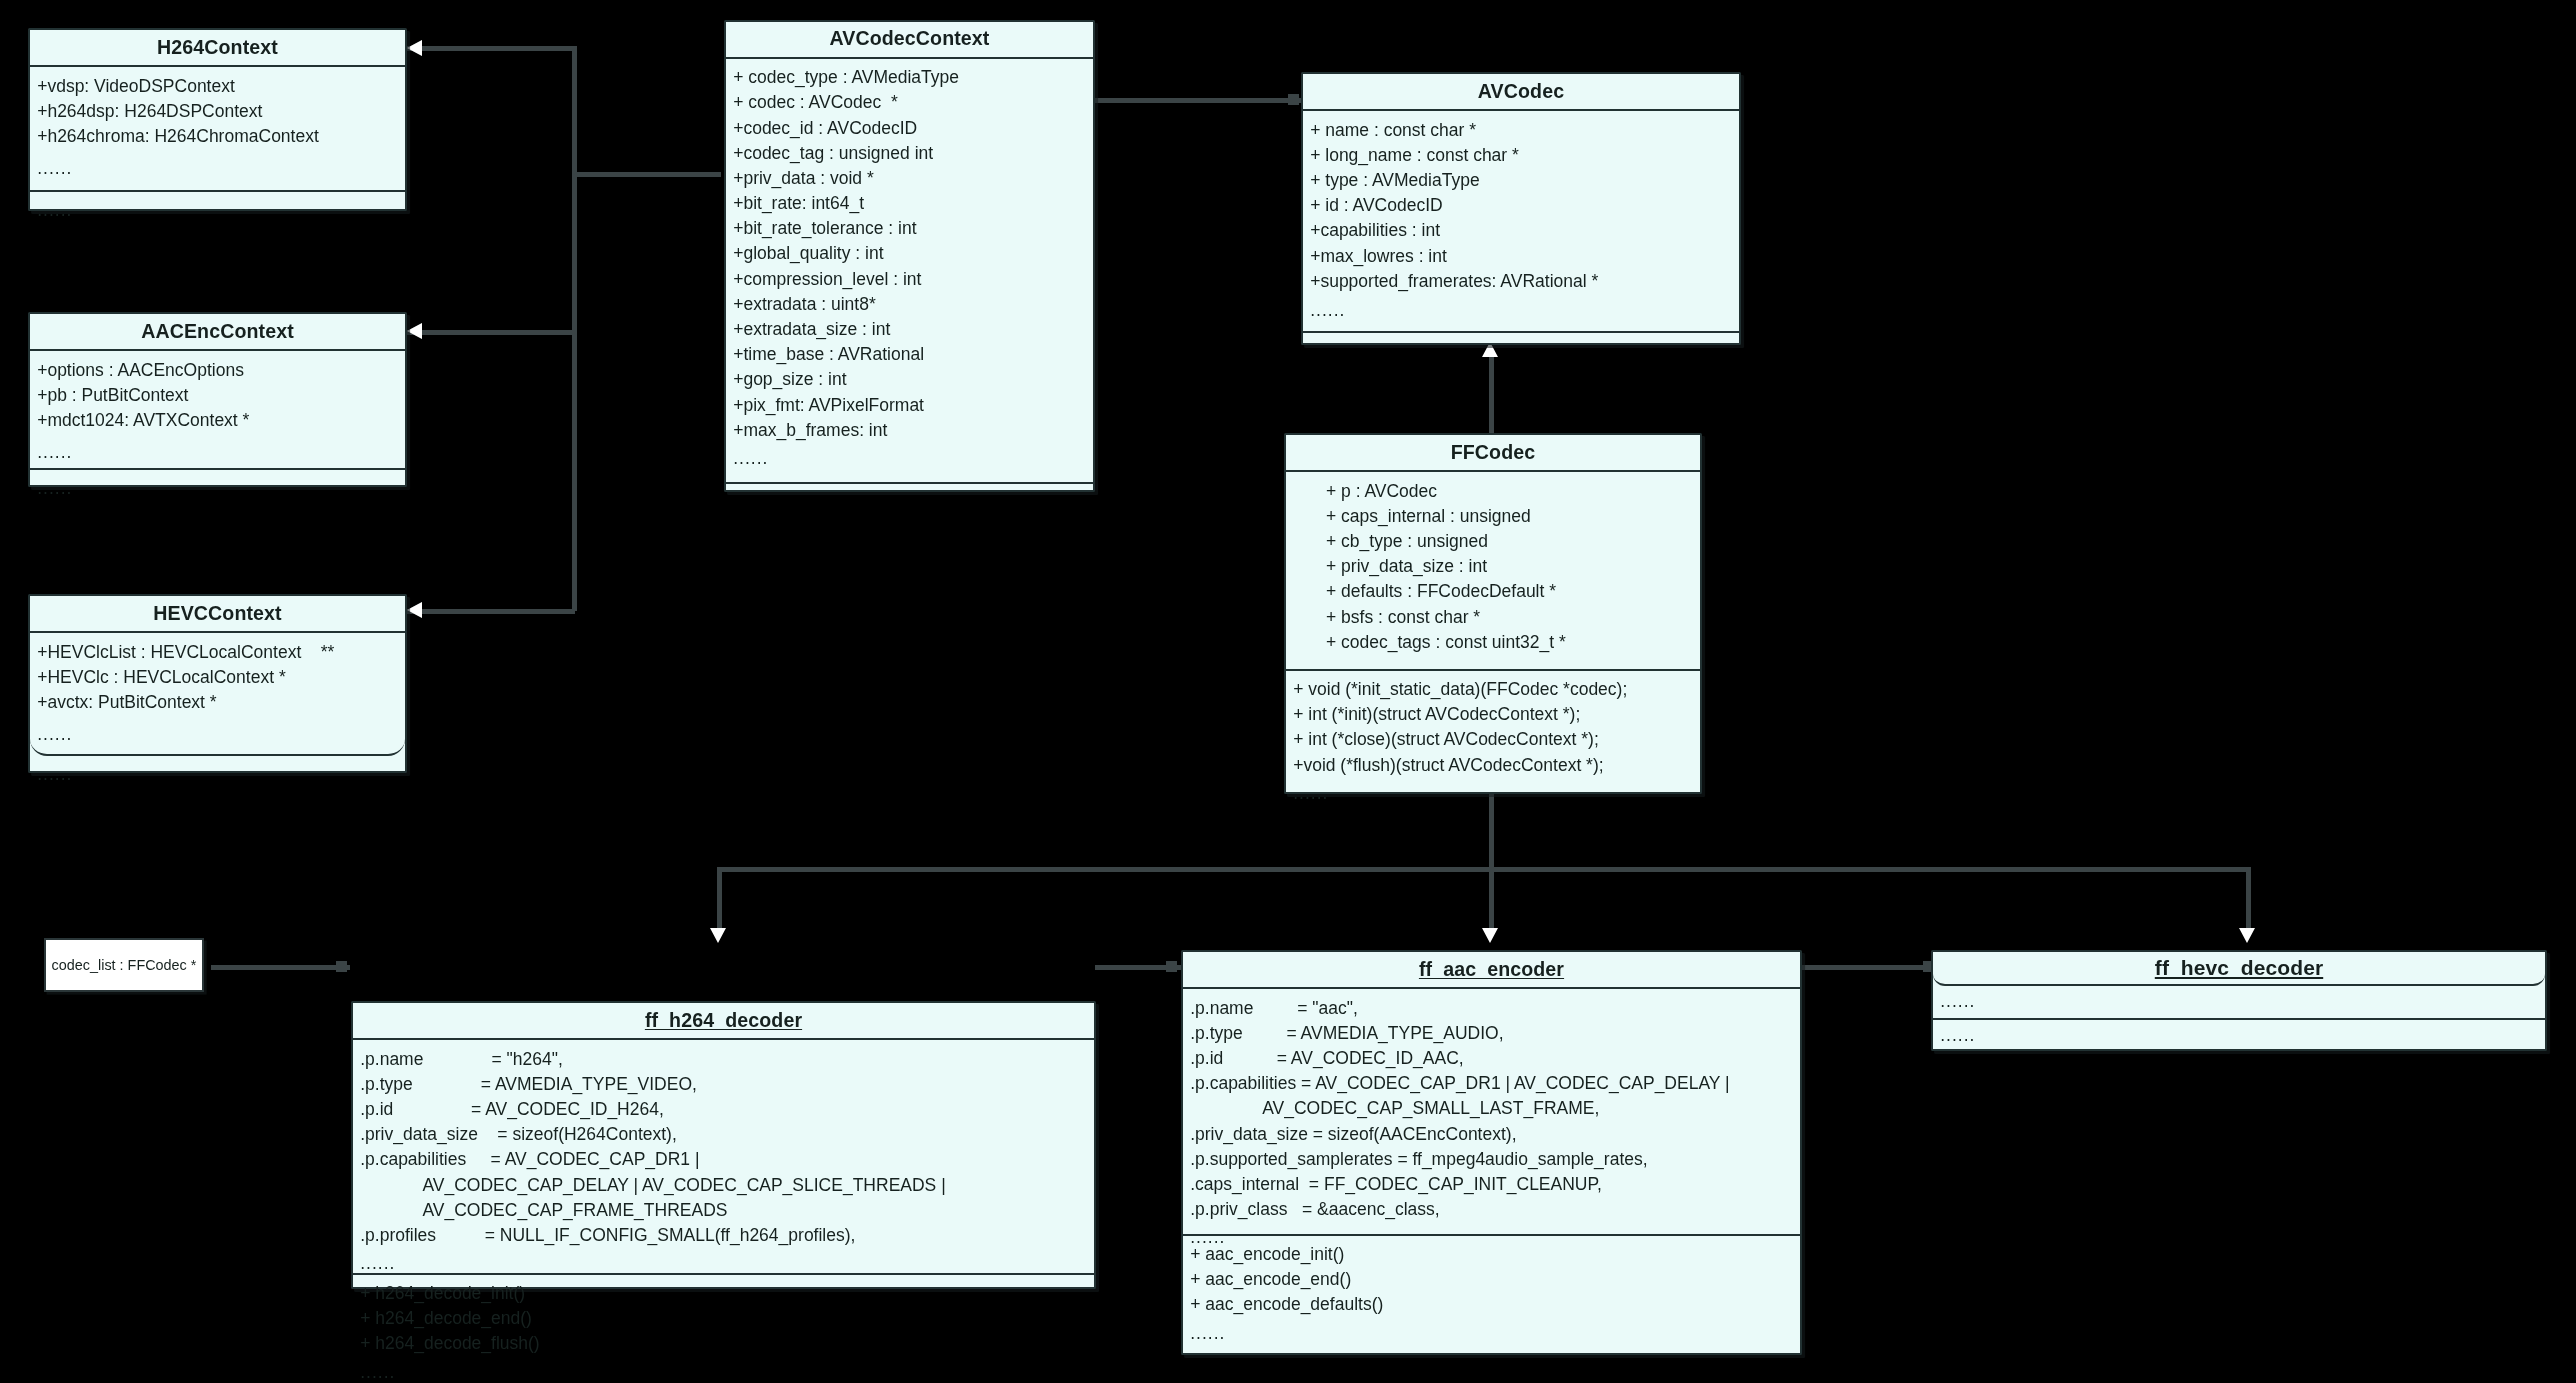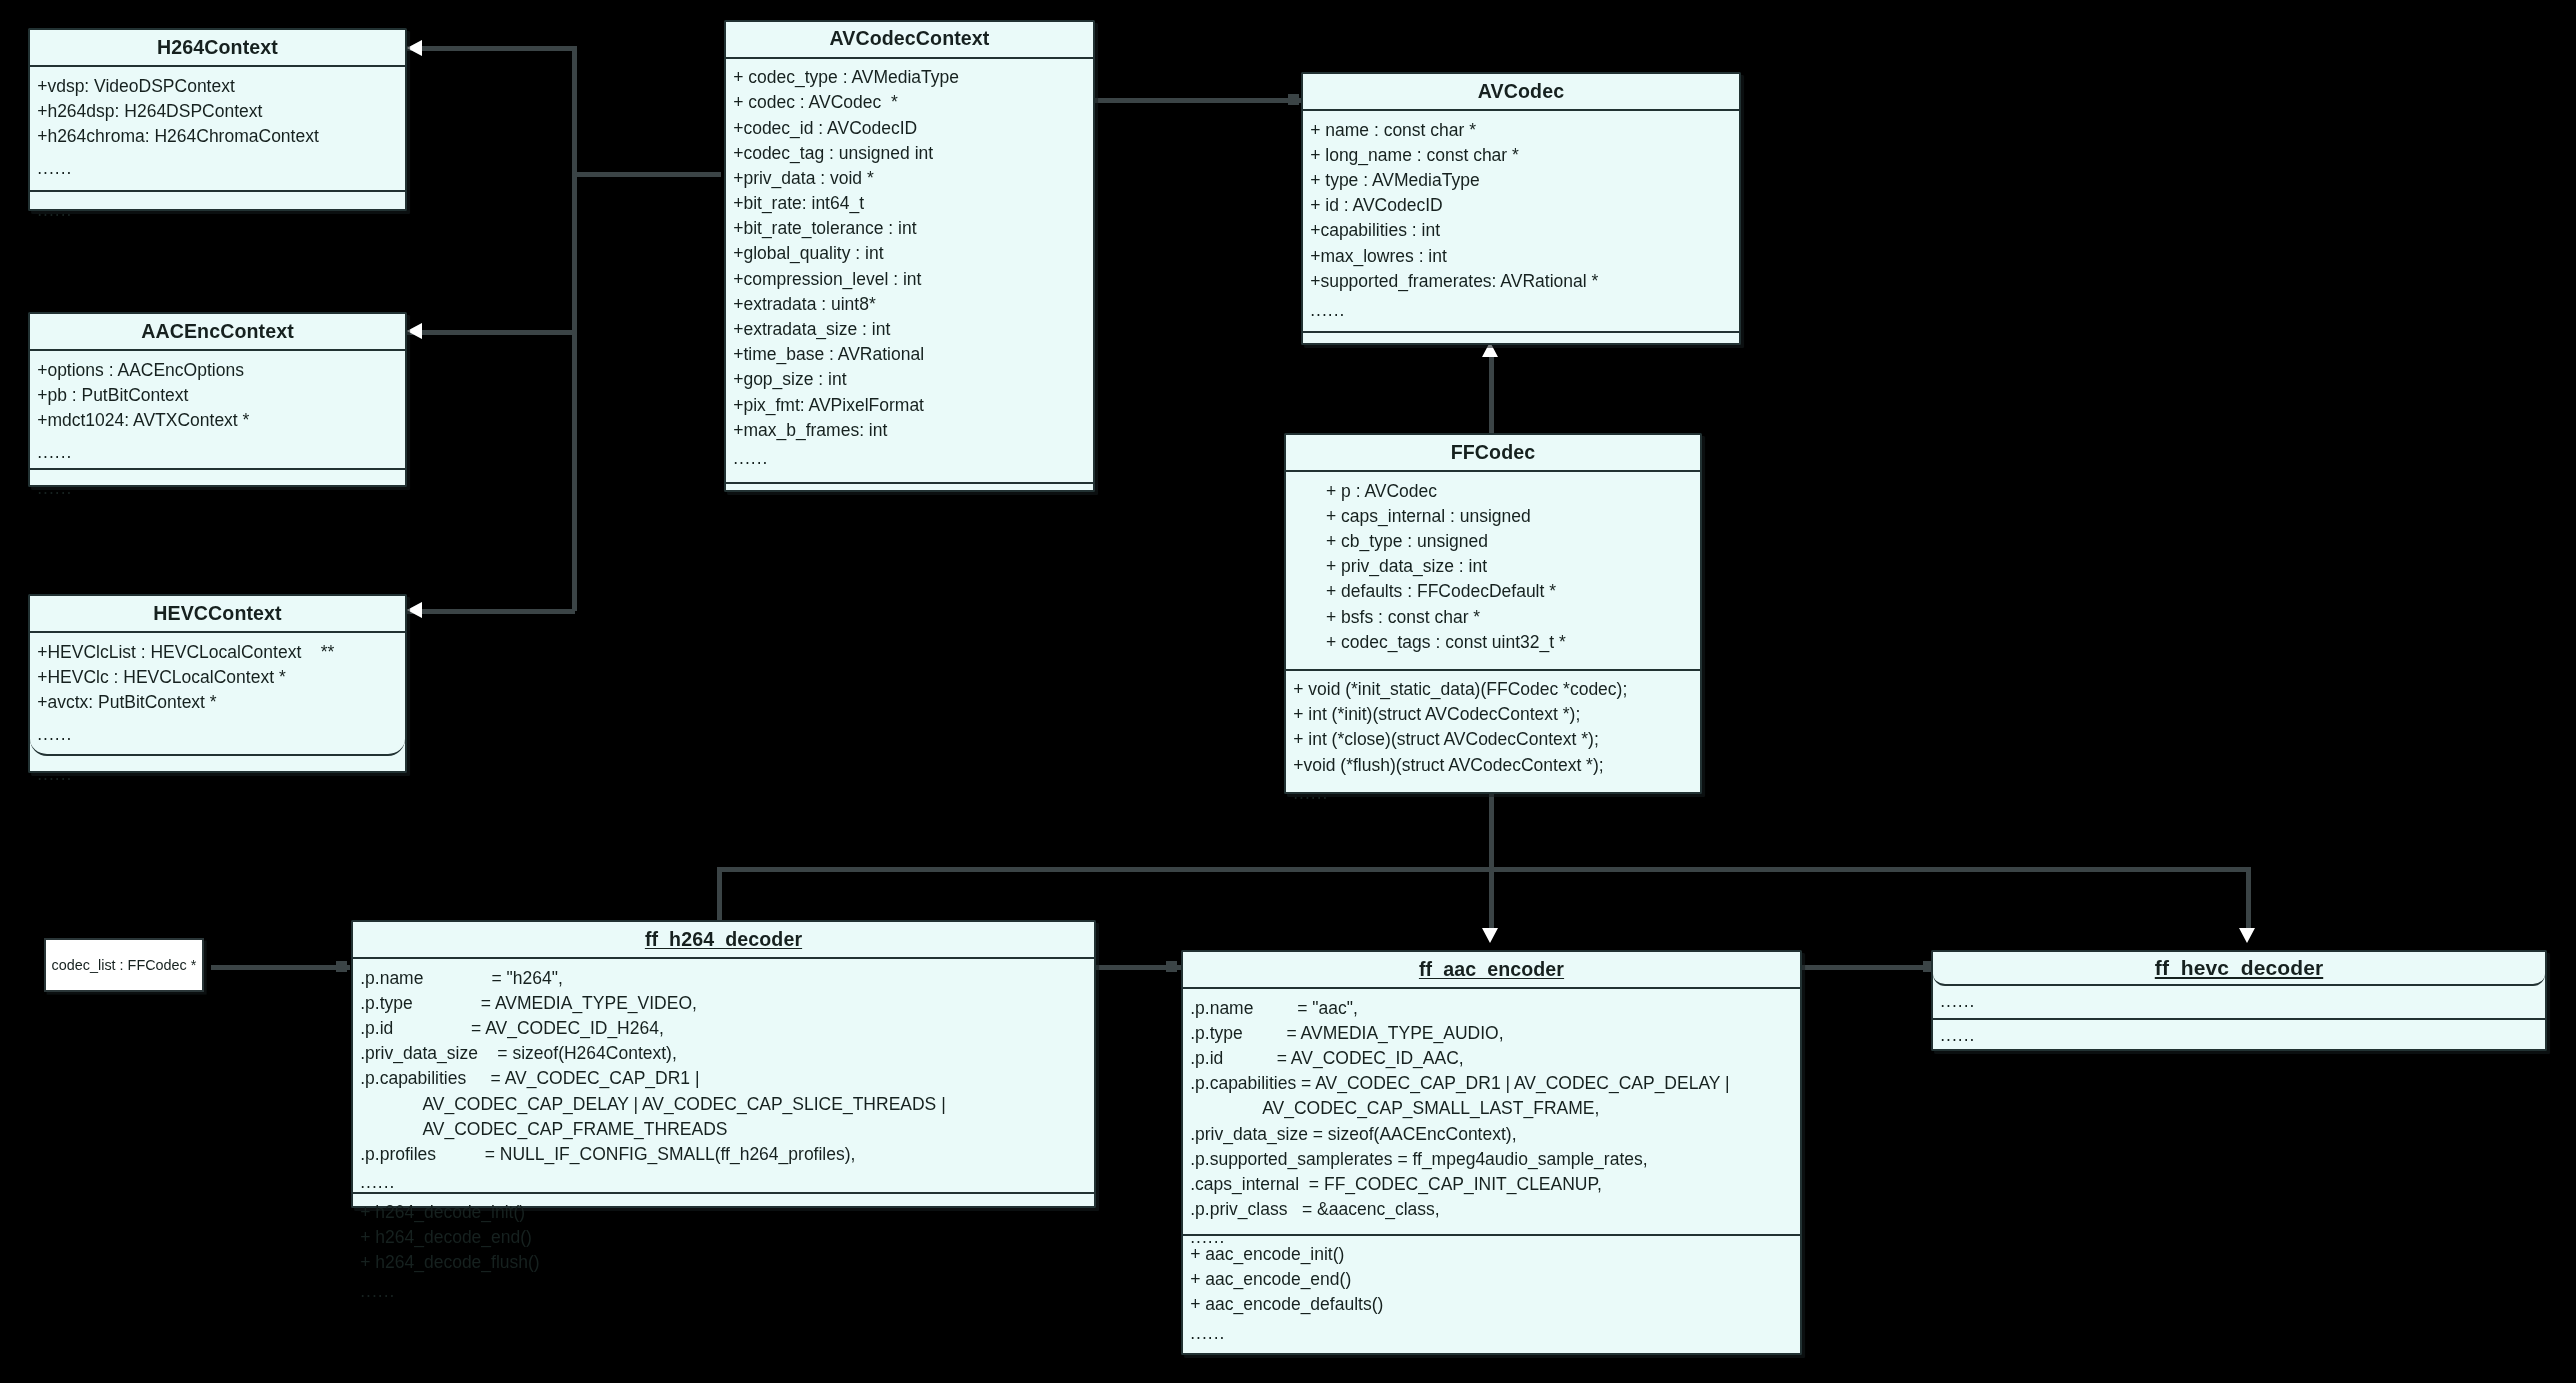--- a/index.html
+++ b/index.html
@@ -259,21 +259,21 @@
     </div>
     <div class="uml-section">
       <div class="uml-line">+ void (*init_static_data)(FFCodec *codec);</div>
       <div class="uml-line">+ int (*init)(struct AVCodecContext *);</div>
       <div class="uml-line">+ int (*close)(struct AVCodecContext *);</div>
       <div class="uml-line">+void (*flush)(struct AVCodecContext *);</div>
       <div class="uml-dots" style="padding-top:3.1px;">......</div>
     </div>
   </div>
 
-  <div class="uml-box" style="left:351px; top:920px; width:745px; height:288px;">
+  <div class="uml-box" style="left:351px; top:1001px; width:745px; height:288px;">
     <div class="uml-title underline-name">ff_h264_decoder</div>
     <div class="uml-section" style="height:219px;">
       <div class="uml-line">.p.name              = "h264",</div>
       <div class="uml-line">.p.type              = AVMEDIA_TYPE_VIDEO,</div>
       <div class="uml-line">.p.id                = AV_CODEC_ID_H264,</div>
       <div class="uml-line">.priv_data_size    = sizeof(H264Context),</div>
       <div class="uml-line">.p.capabilities     = AV_CODEC_CAP_DR1 |</div>
       <div class="uml-line">             AV_CODEC_CAP_DELAY | AV_CODEC_CAP_SLICE_THREADS |</div>
       <div class="uml-line">             AV_CODEC_CAP_FRAME_THREADS</div>
       <div class="uml-line">.p.profiles          = NULL_IF_CONFIG_SMALL(ff_h264_profiles),</div>

